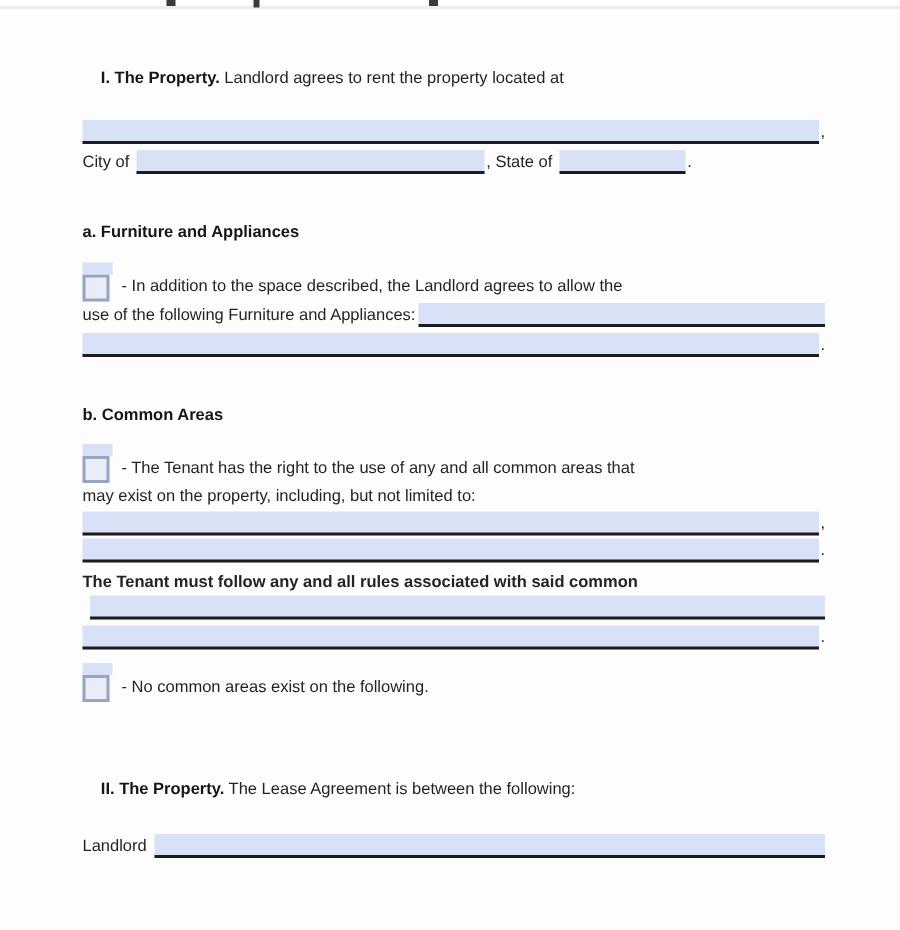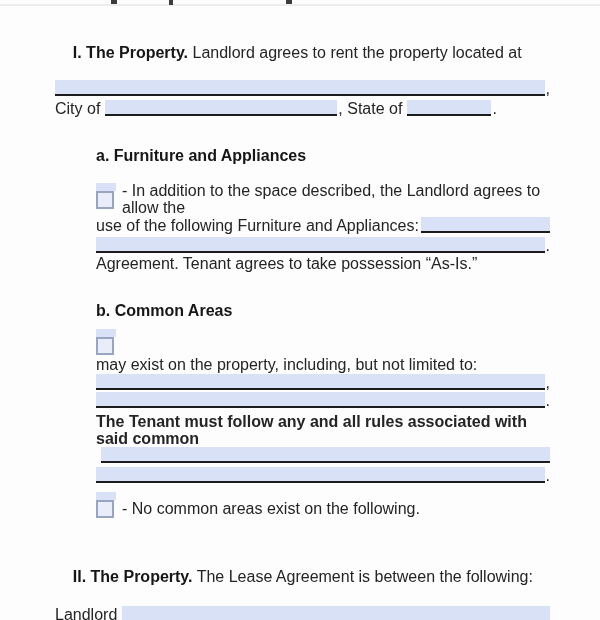--- a/index.html
+++ b/index.html
@@ -3,21 +3,21 @@
 <meta charset="utf-8">
 <style>
   html,body{margin:0;padding:0;background:#ffffff;}
   #page{
     position:relative;
     width:600px;height:620px;
     box-sizing:border-box;
     padding:0 50px 16px 55px;
     background:#fdfdfd;
     font-family:"Liberation Sans",sans-serif;
-    font-size:16px;line-height:17px;color:#242424;
+    font-size:11px;line-height:17px;color:#242424;
     overflow:hidden;
   }
   .b{font-weight:bold;color:#161616;}
   .pre{white-space:pre-wrap;}
   .trow{white-space:pre-wrap;}
   .row{display:flex;align-items:flex-end;}
   .cbrow{display:flex;align-items:center;}
   .fld{
     background:#d9e1f6;
     border-bottom:2px solid #1c1c1c;
@@ -40,21 +40,21 @@
     flex:0 0 auto;
     margin:1px 8px 0 0;
   }
   .cb::before{
     content:"";
     position:absolute;
     left:-2px;top:-10px;
     width:20px;height:8px;
     background:#d9e1f6;
   }
-  .indent{margin-left:41px;}
+  .indent{}
   
   .frag{position:relative;height:8px;}
   .frag .streak{position:absolute;left:-55px;right:-50px;top:4px;height:2px;background:#ededed;}
   .frag .m{position:absolute;top:0;height:4px;background:#3c3c3c;}
   .frag .m1{left:56px;width:6px;}
   .frag .m2{left:114px;width:4px;height:5px;}
   .frag .m3{left:231px;width:6px;}
   
   .mt-title1{margin-top:19px;}
   .mt-addr{margin-top:2px;}
@@ -111,26 +111,26 @@
     </div>
     <div class="row mt-line">
       <span>use of the following Furniture and Appliances:</span>
       <span class="fld grow ml2"></span>
     </div>
     <div class="row mt-fld">
       <span class="fld grow"></span>
       <span class="sfx">.</span>
     </div>
 
-    <div class="trow mt-line">Agreement. Tenant agrees to take possession “As-Is.”</div>
 
     <div class="trow b mt-headb">b. Common Areas</div>
 
     <div class="cbrow mt-cb3">
       <span class="cb"></span>
+      <span>- The Tenant has the right to the use of any and all common areas that</span>
     </div>
     <div class="trow mt-line">may exist on the property, including, but not limited to:</div>
     <div class="row mt-fld2">
       <span class="fld grow"></span>
       <span class="sfx">,</span>
     </div>
     <div class="row mt-fld2">
       <span class="fld grow"></span>
       <span class="sfx">.</span>
     </div>

